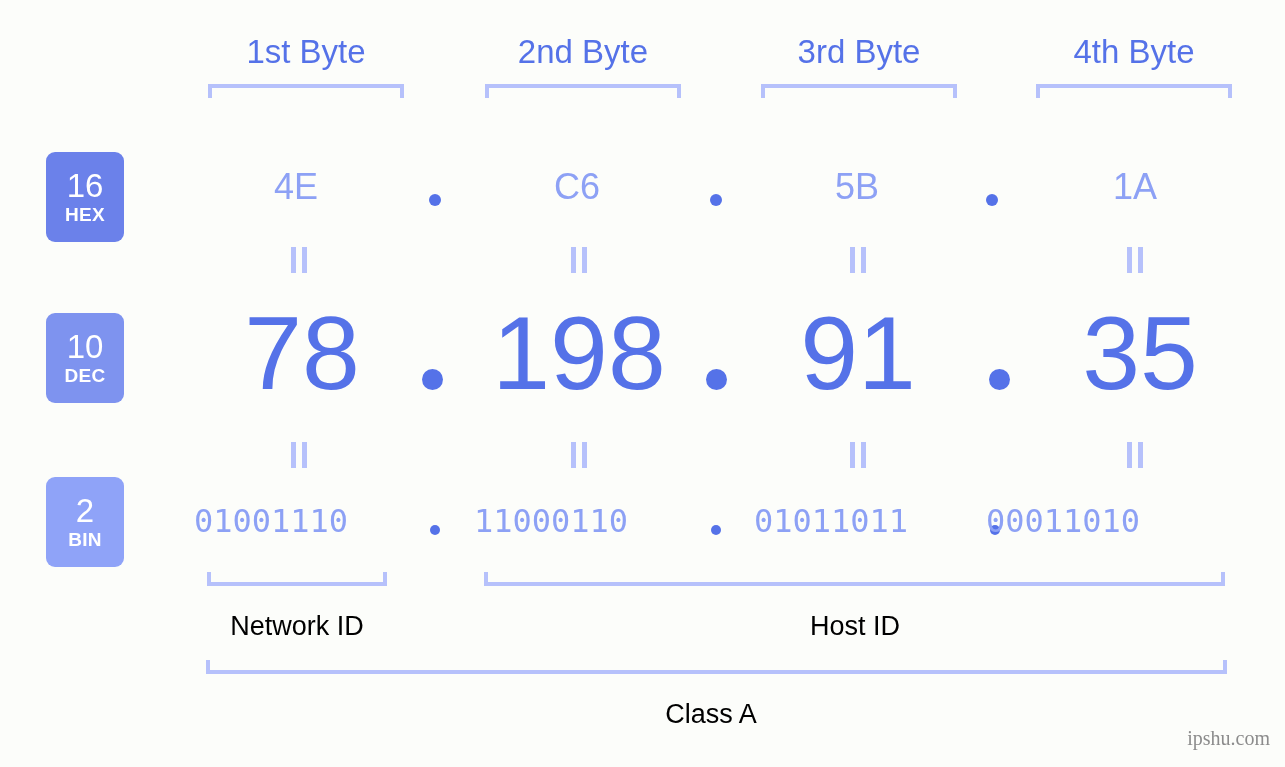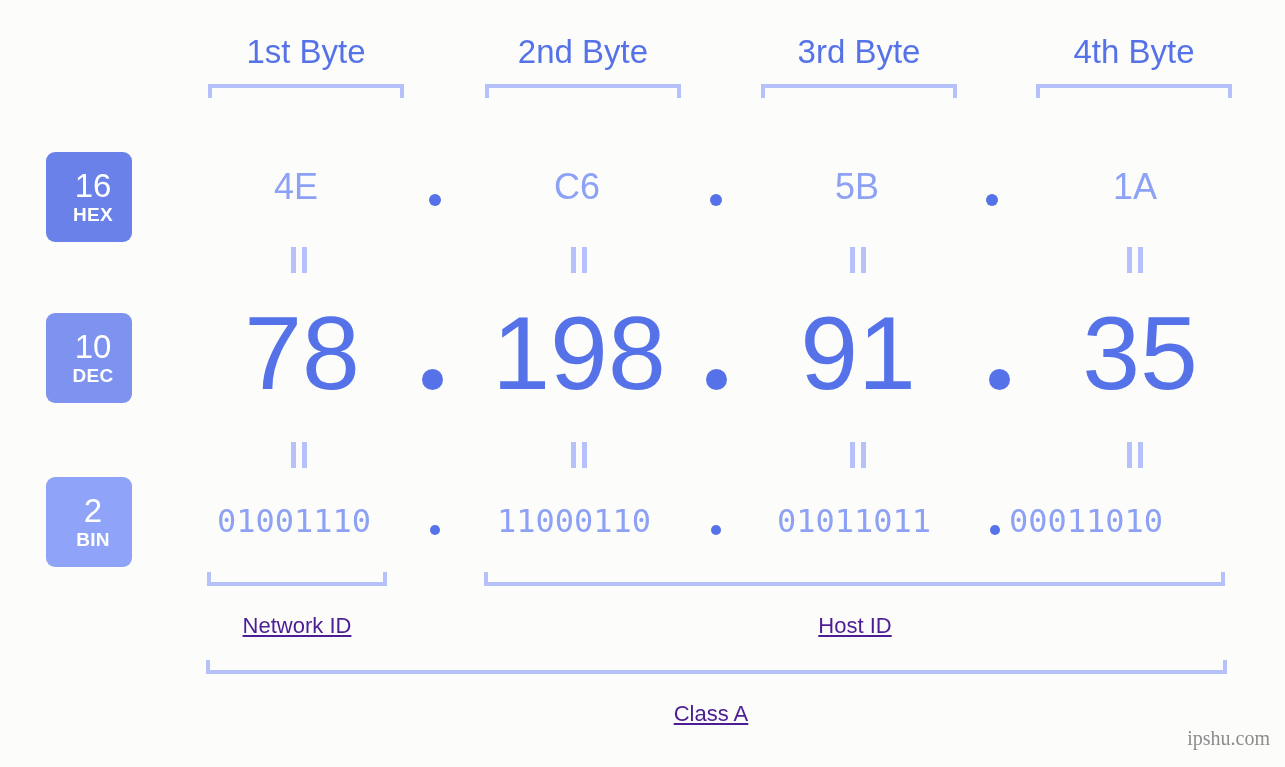--- a/index.html
+++ b/index.html
@@ -59,21 +59,20 @@
   .badge {
     position: absolute;
     left: 46px;
     width: 78px;
     border-radius: 9px;
     display: flex;
     flex-direction: column;
     align-items: center;
     justify-content: center;
     color: #ffffff;
-    padding-left: 8px;
   }
   .badge-num {
     font-size: 33px;
     line-height: 36px;
     font-weight: 400;
   }
   .badge-sys {
     font-size: 19px;
     line-height: 22px;
     font-weight: 700;
@@ -122,21 +121,20 @@
     border-radius: 50%;
     background: #5572e8;
   }
 
   
   .bin-val {
     position: absolute;
     top: 499px;
     height: 44px;
     line-height: 44px;
-    text-align: center;
     font-family: "DejaVu Sans Mono", monospace;
     font-size: 32px;
     color: #8da1f5;
     white-space: nowrap;
   }
   .bin-dot {
     position: absolute;
     top: 525px;
     width: 10px;
     height: 10px;
@@ -158,24 +156,23 @@
     height: 100%;
     background: #b6c1fb;
   }
 
   
   .section-label {
     position: absolute;
     height: 36px;
     line-height: 36px;
     text-align: center;
-    font-size: 22px;
-    color: #4c1d95;
-    white-space: nowrap;
-    text-decoration: underline;
+    font-size: 27px;
+    color: #000000;
+    white-space: nowrap;
   }
 
   
   .watermark {
     position: absolute;
     right: 15px;
     bottom: 17px;
     font-family: Liberation Serif, serif;
     font-size: 20px;
     color: #8c8c8c;

